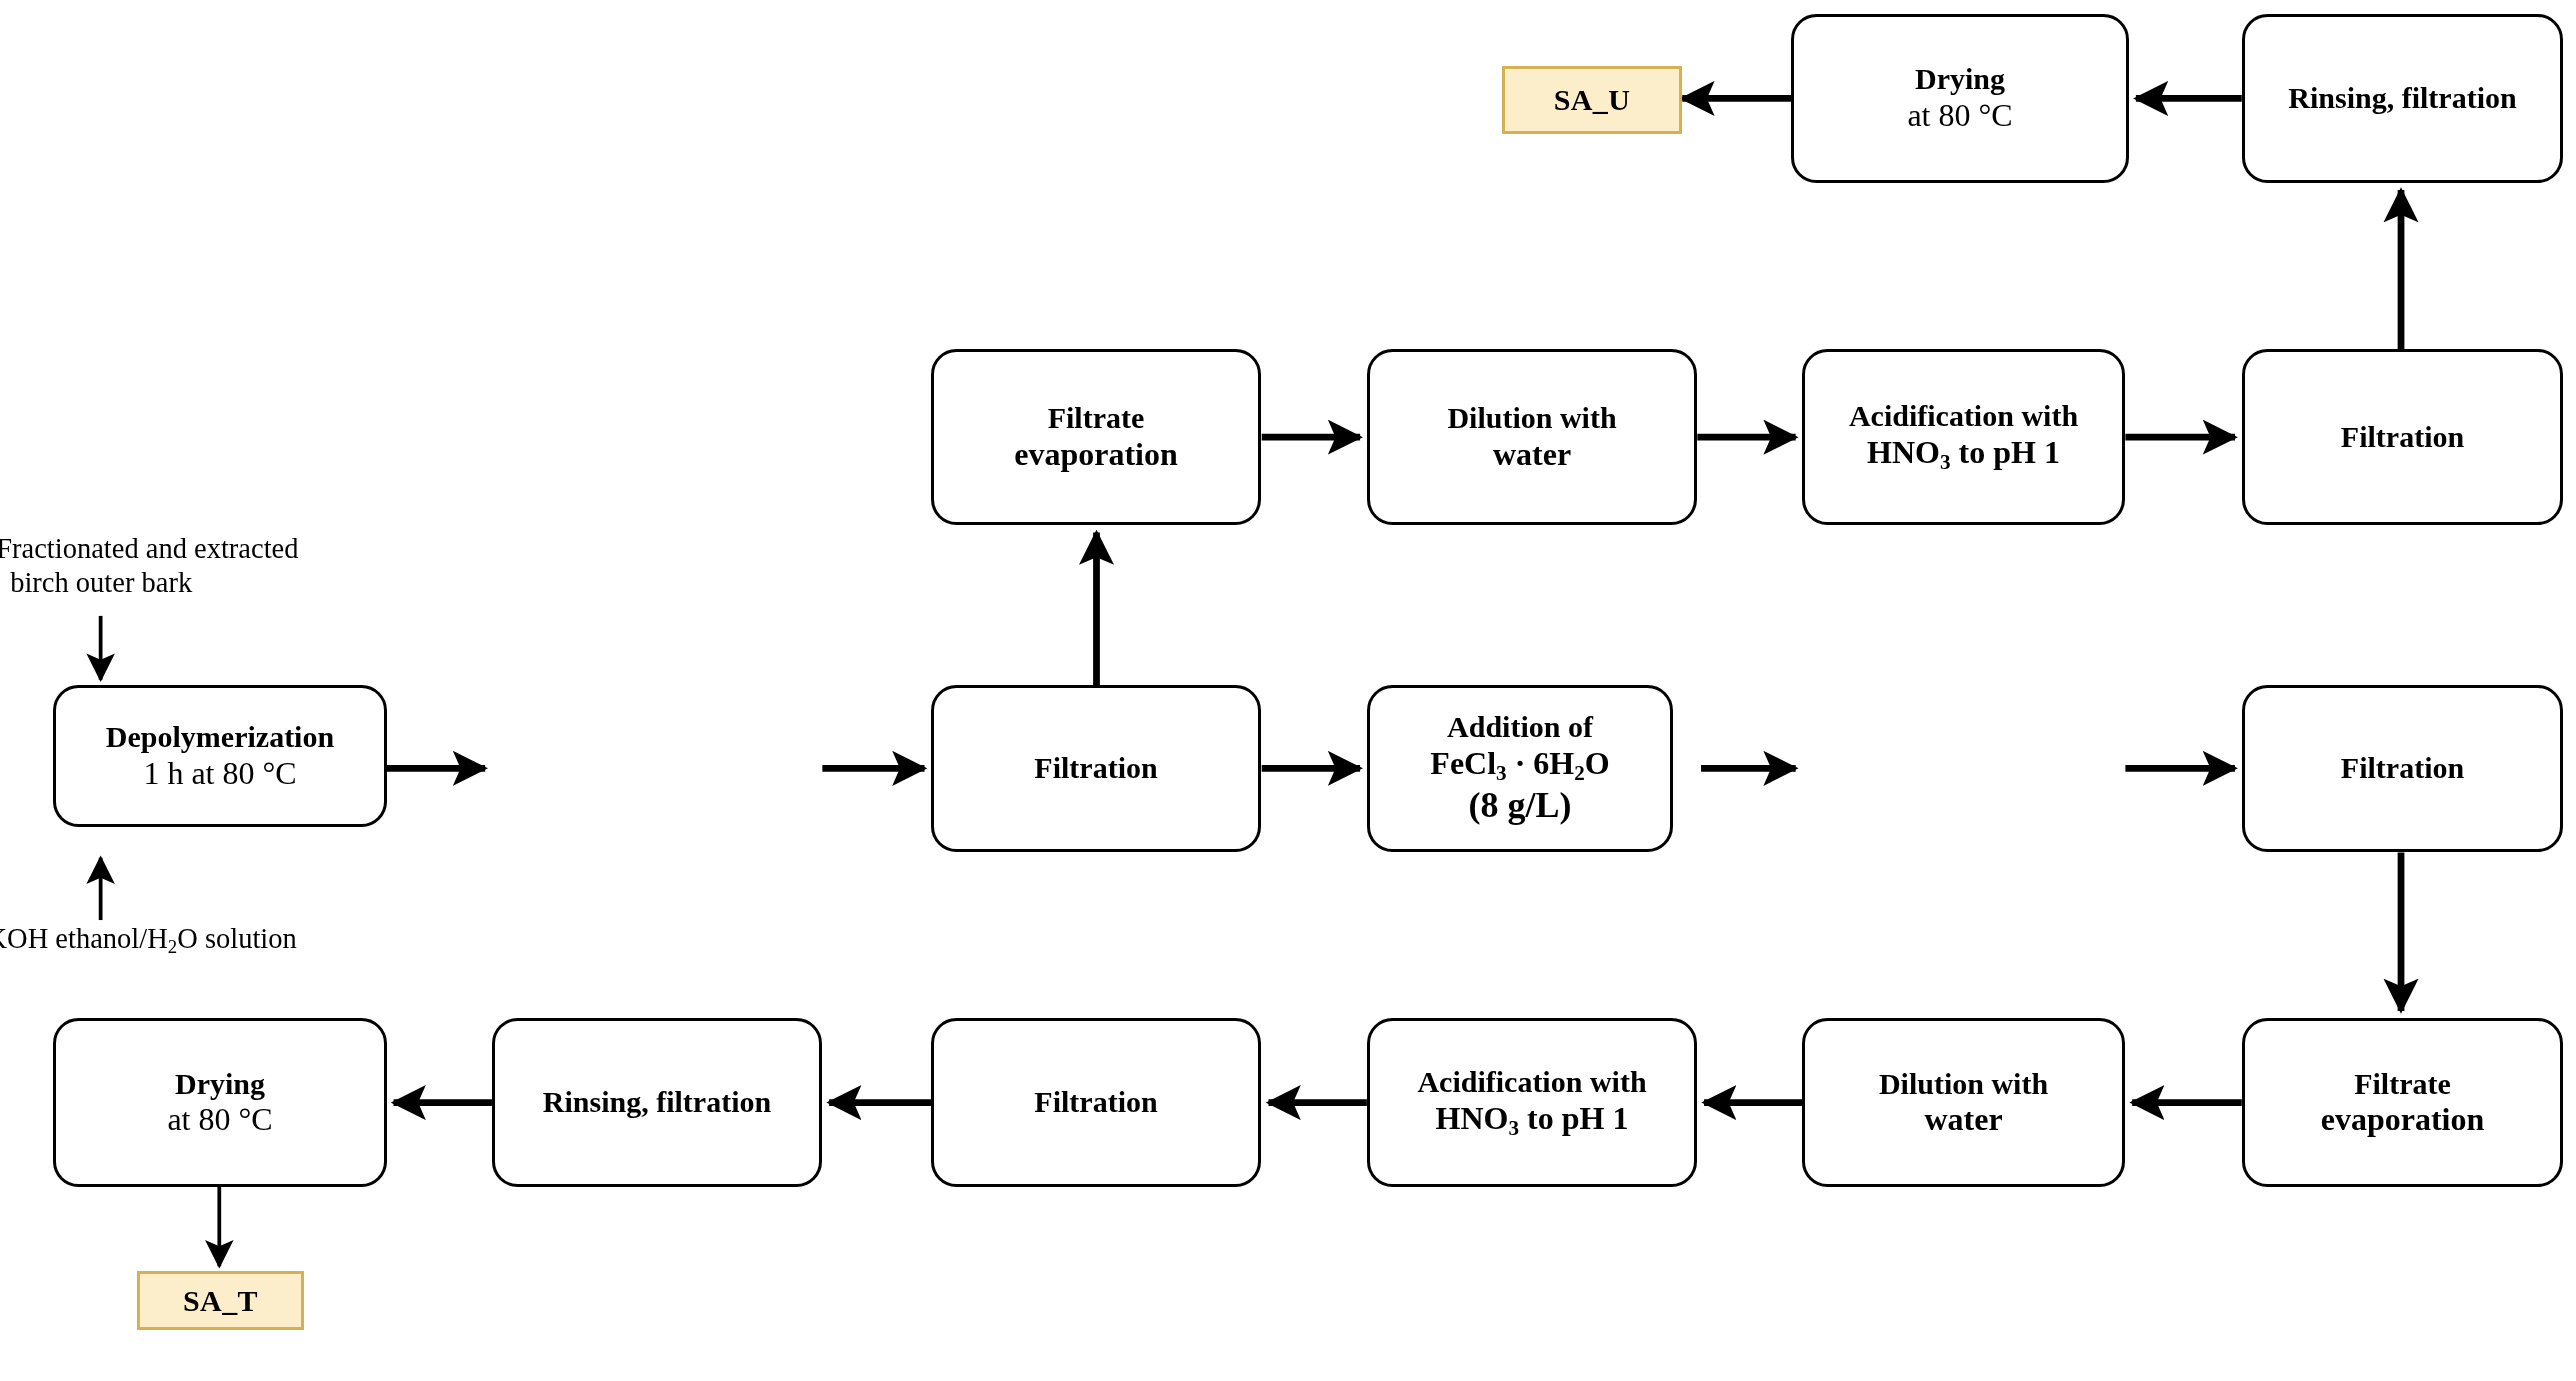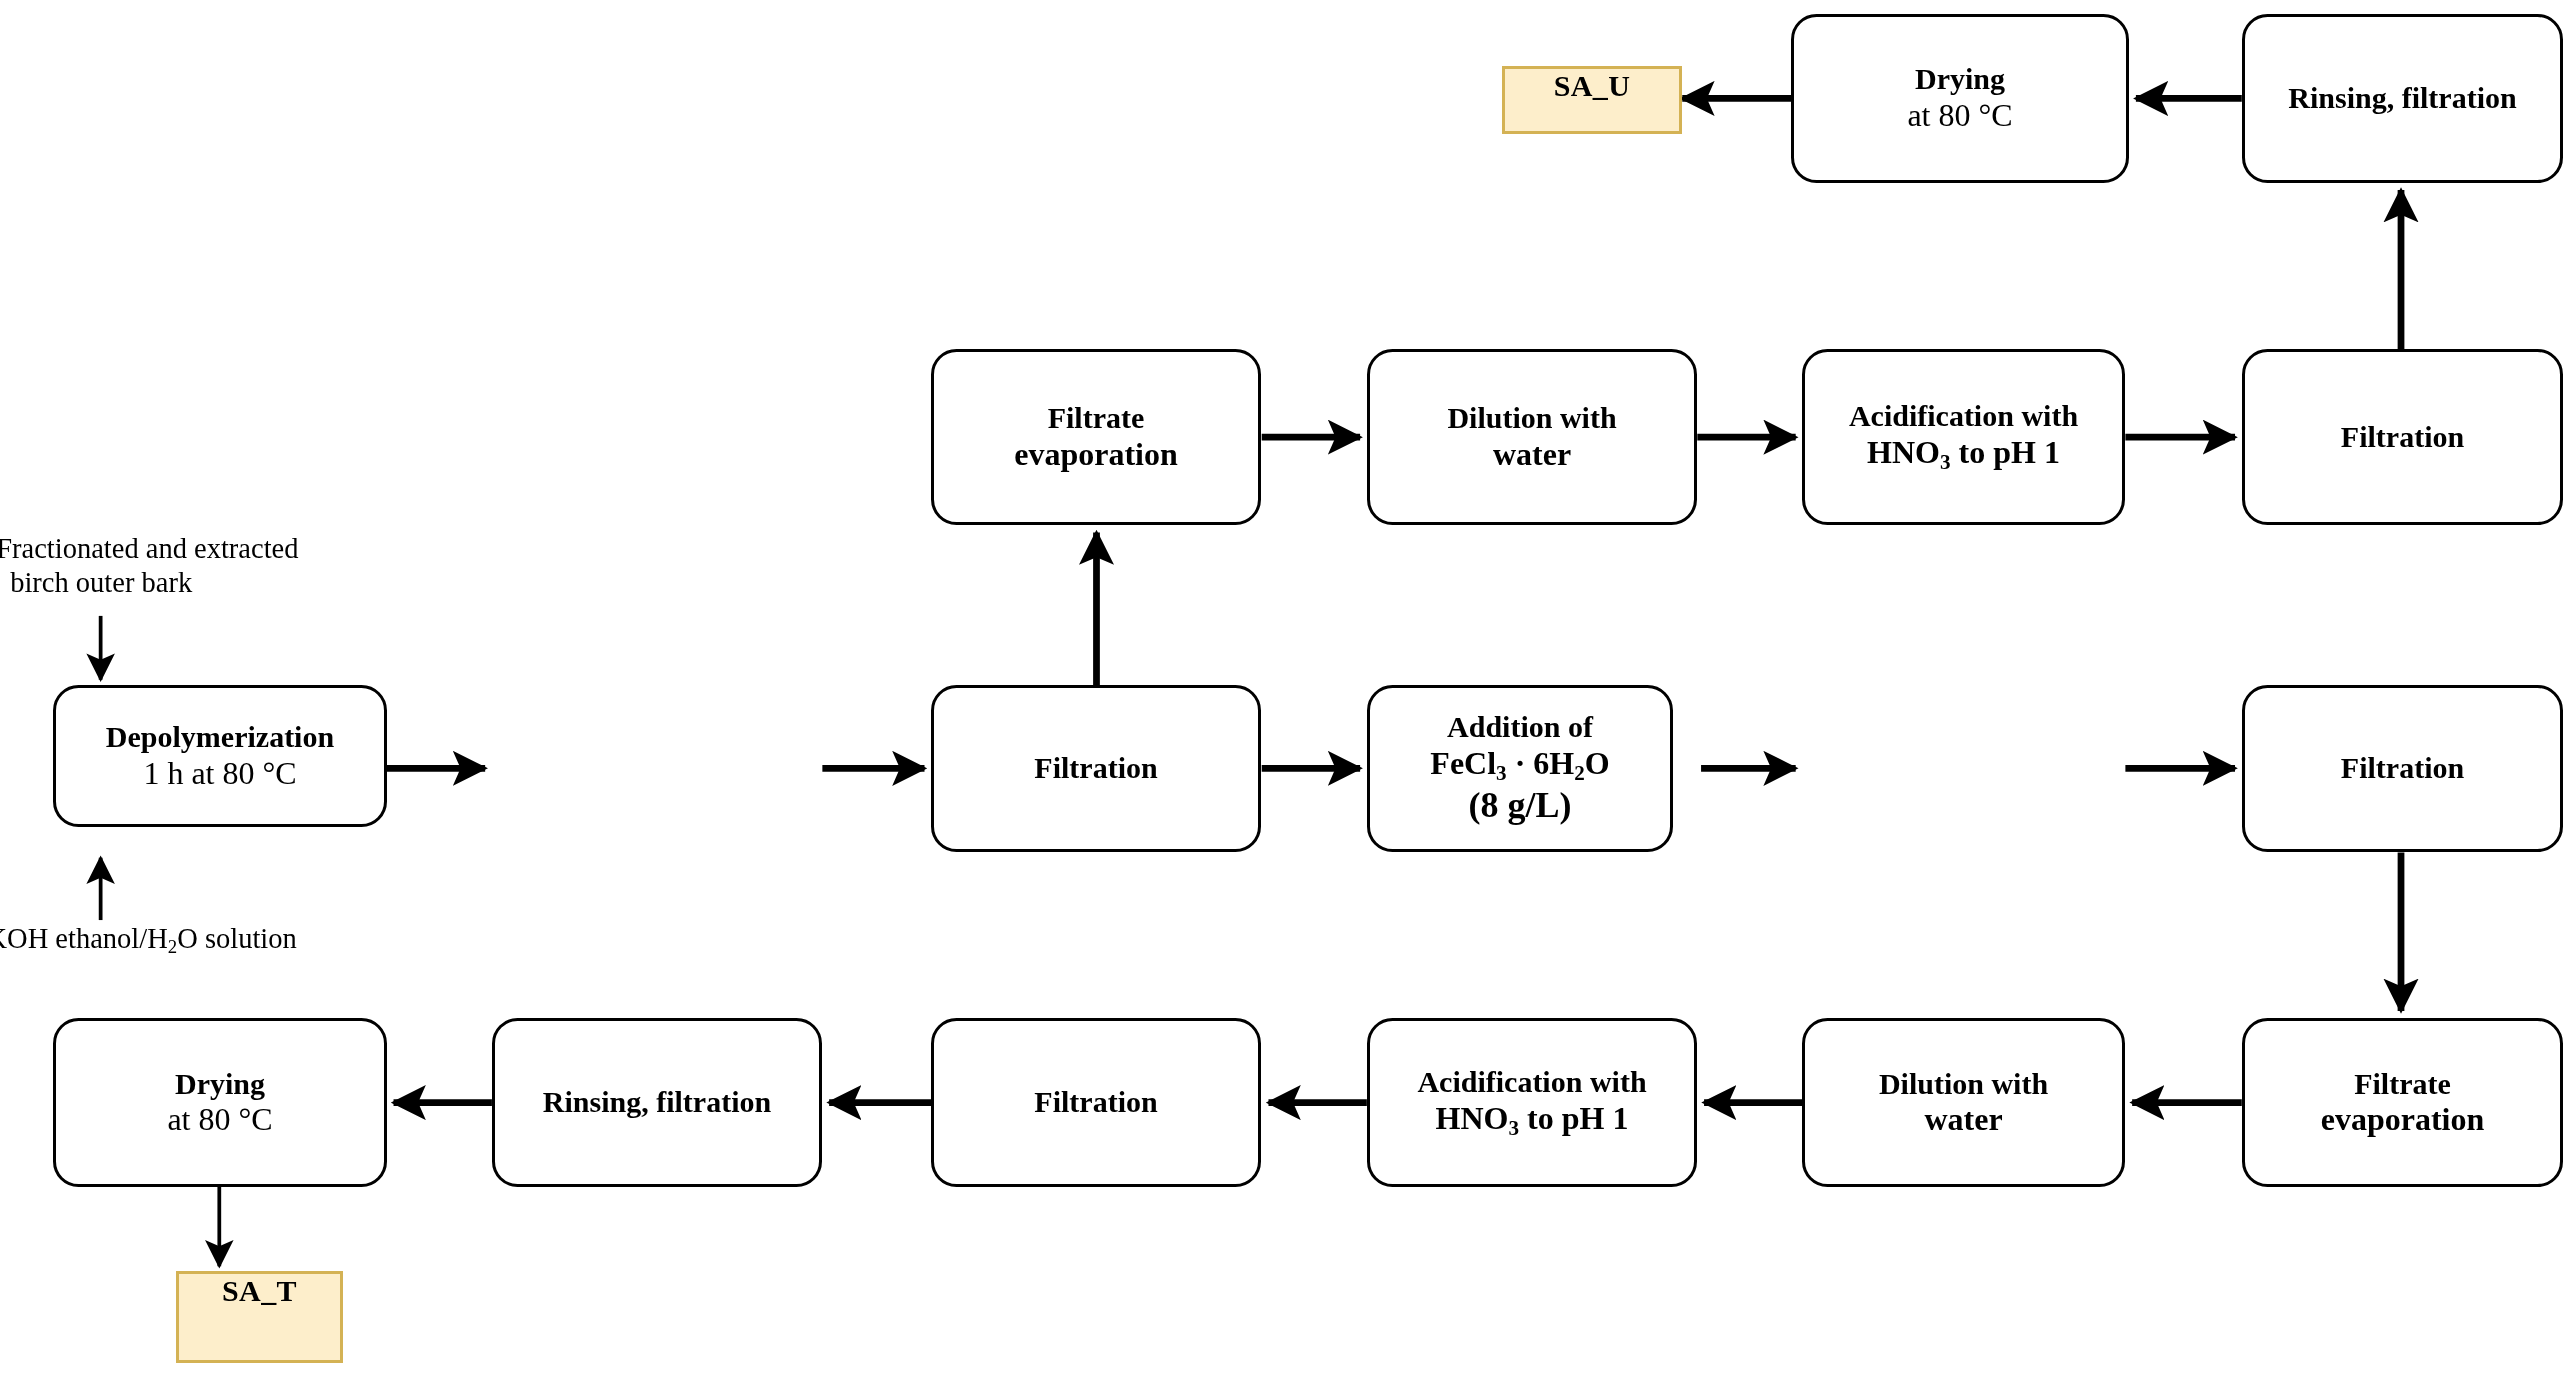--- a/index.html
+++ b/index.html
@@ -31,21 +31,21 @@
   .node .l3{font-weight:bold;font-size:36px;white-space:nowrap;}
   .node.plain .l2{font-weight:normal;}
   .node .sub{font-size:0.66em;vertical-align:-0.28em;font-weight:inherit;}
   .product{
     position:absolute;
     box-sizing:border-box;
     background:#fdeecb;
     border:3.8px solid #d4b254;
     border-radius:0;
     display:flex;
-    align-items:flex-start;
+    align-items:center;
     justify-content:center;
     font-weight:bold;
     font-size:30px;
     color:#000000;
     letter-spacing:0.4px;
   }
   .freetext{
     position:absolute;
     font-size:28.5px;
     font-weight:normal;
@@ -109,21 +109,21 @@
   </div>
 
   <div class="freetext" style="left:-13.5px;top:922px;width:225px;">
     <div><span>KOH ethanol/H</span><span class="sub">2</span><span>O solution</span></div>
   </div>
 
   <div class="product" style="left:1502px;top:66px;width:180px;height:68px;">
     <span>SA_U</span>
   </div>
 
-  <div class="product" style="left:137px;top:1271px;width:167px;height:92px;margin-left:39px;">
+  <div class="product" style="left:137px;top:1271px;width:167px;height:59px;">
     <span>SA_T</span>
   </div>
 
   <div class="node plain" style="left:1791px;top:13.5px;width:338px;height:169px;">
     <span class="l1">Drying</span>
     <span class="l2">at 80 °C</span>
   </div>
 
   <div class="node" style="left:2242px;top:13.5px;width:321px;height:169px;">
     <span class="l1">Rinsing, filtration</span>

